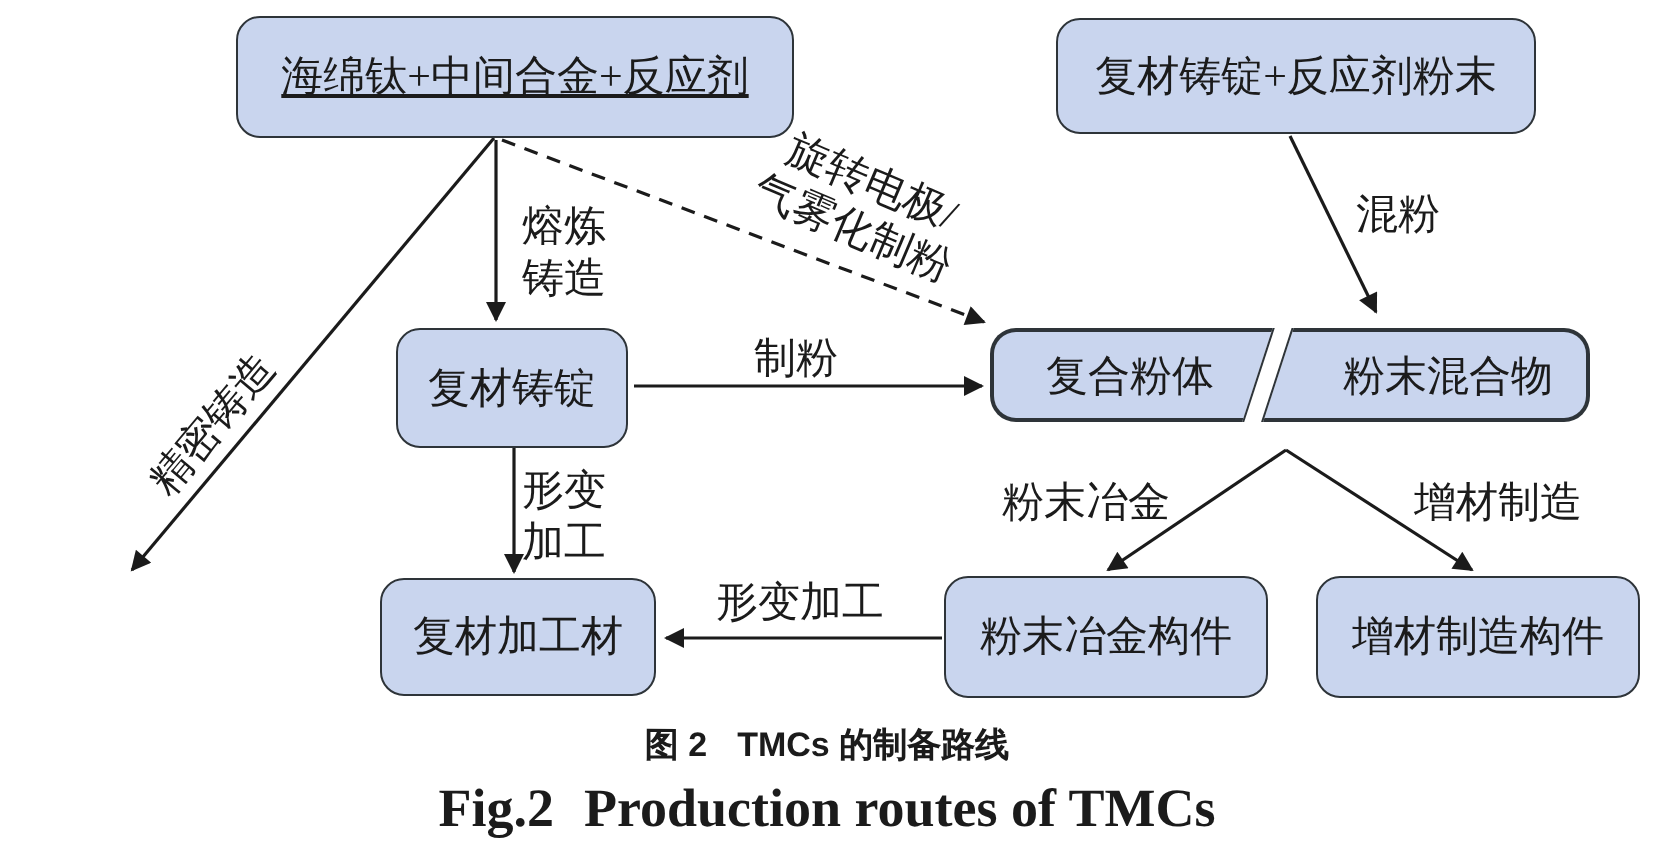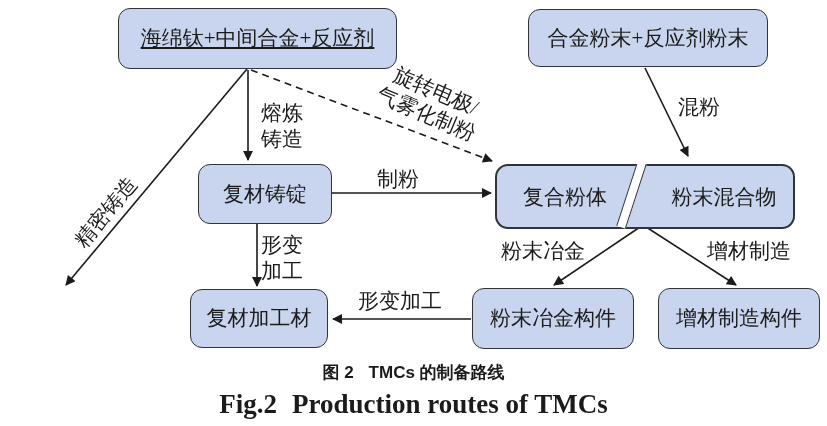--- a/index.html
+++ b/index.html
@@ -20,27 +20,27 @@
   svg.edges .dashed{stroke-dasharray:7 5;}
   #arrowhead path{fill:var(--line);}
   .node{
     position:absolute;box-sizing:border-box;
     background:var(--node-fill);border:1.6px solid var(--node-border);
     border-radius:12px;display:flex;align-items:center;justify-content:center;
     font-size:21px;line-height:1;white-space:nowrap;
   }
   .n-sponge{left:118px;top:8px;width:279px;height:61px;text-decoration:underline;}
   .n-alloy{left:528px;top:9px;width:240px;height:58px;}
-  .n-ingot{left:198px;top:164px;width:134px;height:60px;}
+  .n-ingot{left:198px;top:164px;width:116px;height:60px;}
   .n-casting{left:6px;top:289px;width:117px;height:59px;}
   .n-wrought{left:190px;top:289px;width:138px;height:59px;}
   .n-pm{left:472px;top:288px;width:162px;height:61px;}
   .n-am{left:658px;top:288px;width:162px;height:61px;}
   .wide-node{
-    position:absolute;left:495px;top:164px;width:300px;height:65px;
+    position:absolute;left:495px;top:164px;width:300px;height:47px;
     background:var(--node-border);border-radius:13px;overflow:hidden;
   }
   .wide-node .fill{position:absolute;left:1.6px;right:1.6px;top:1.6px;bottom:1.6px;
     background:var(--node-fill);border-radius:11px;}
   .wide-node .seg{
     position:absolute;top:0;height:100%;display:flex;align-items:center;justify-content:center;
     font-size:21px;white-space:nowrap;
   }
   .seg-left{left:0;width:140px;}
   .seg-right{left:158px;width:142px;}
@@ -88,21 +88,21 @@
     <line class="dashed" x1="251" y1="70" x2="492" y2="161" marker-end="url(#arrowhead)"></line>
     <line x1="645" y1="68" x2="688" y2="156" marker-end="url(#arrowhead)"></line>
     <line x1="317" y1="193" x2="491" y2="193" marker-end="url(#arrowhead)"></line>
     <line x1="257" y1="224" x2="257" y2="286" marker-end="url(#arrowhead)"></line>
     <line x1="643" y1="225" x2="554" y2="285" marker-end="url(#arrowhead)"></line>
     <line x1="643" y1="225" x2="736" y2="285" marker-end="url(#arrowhead)"></line>
     <line x1="471" y1="319" x2="333" y2="319" marker-end="url(#arrowhead)"></line>
   </svg>
 
   <div class="node n-sponge">海绵钛+中间合金+反应剂</div>
-  <div class="node n-alloy">合金粉末+反应剂粉末</div>
+  <div class="node n-alloy">复材铸锭+反应剂粉末</div>
   <div class="node n-ingot">复材铸锭</div>
 
   <div class="wide-node">
     <div class="fill"></div>
     <span class="seg seg-left">复合粉体</span>
     <span class="seg seg-right">粉末混合物</span>
     <div class="slash"></div>
   </div>
 
   <div class="node n-wrought">复材加工材</div>

